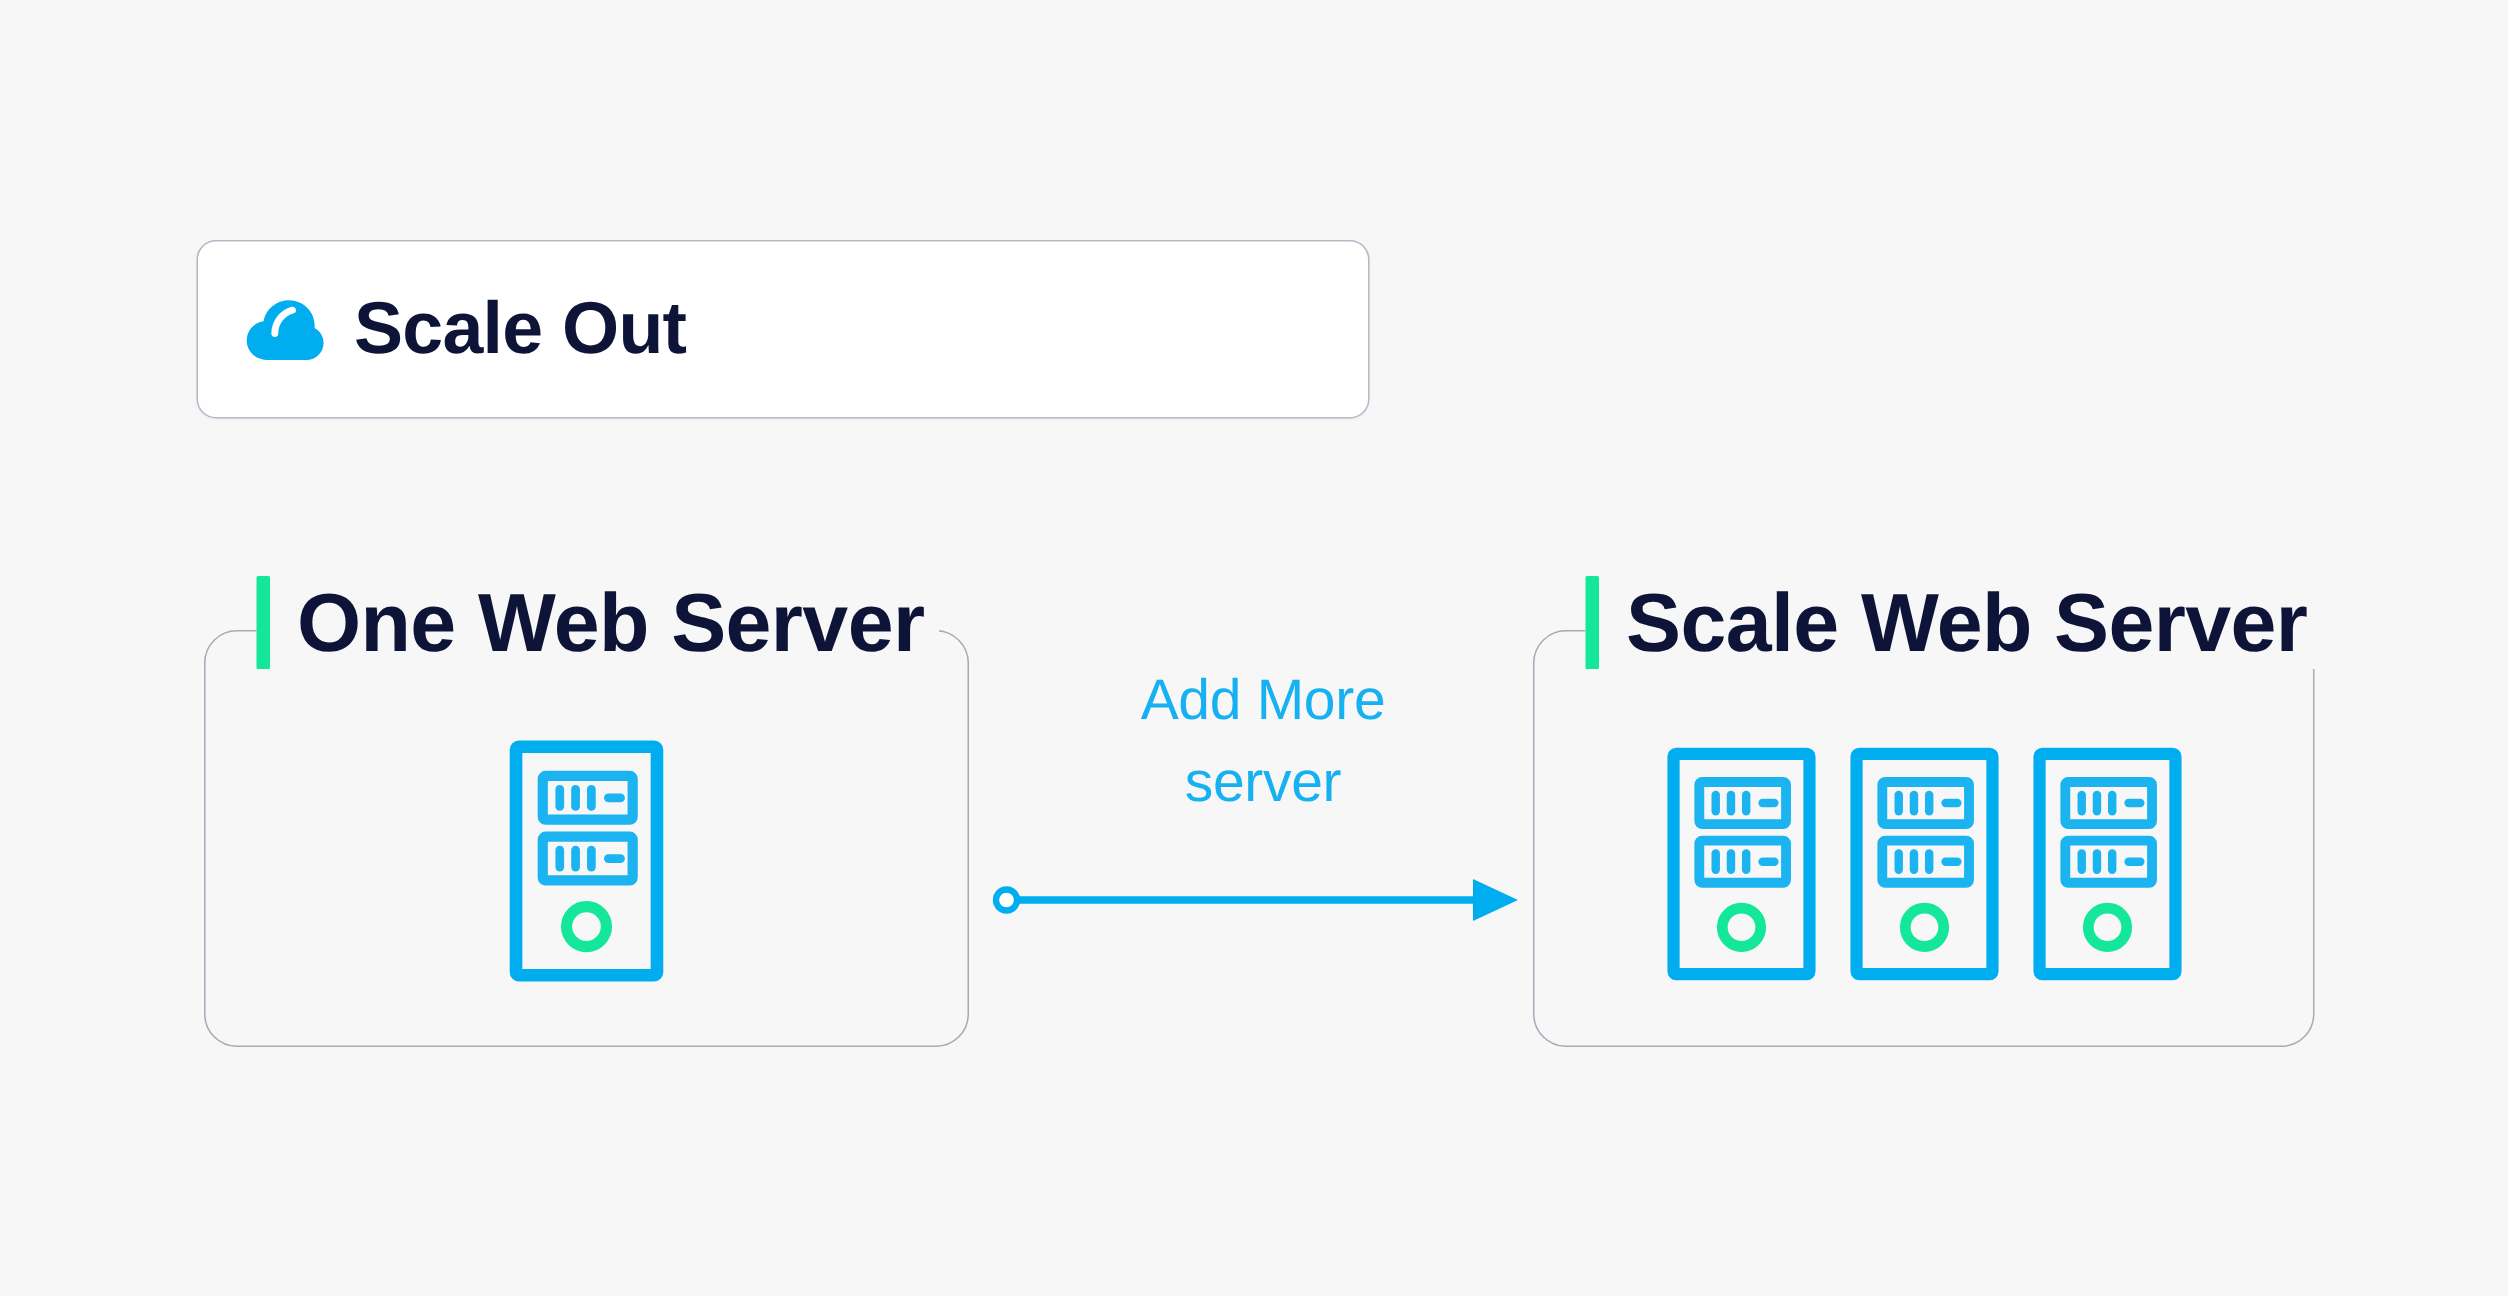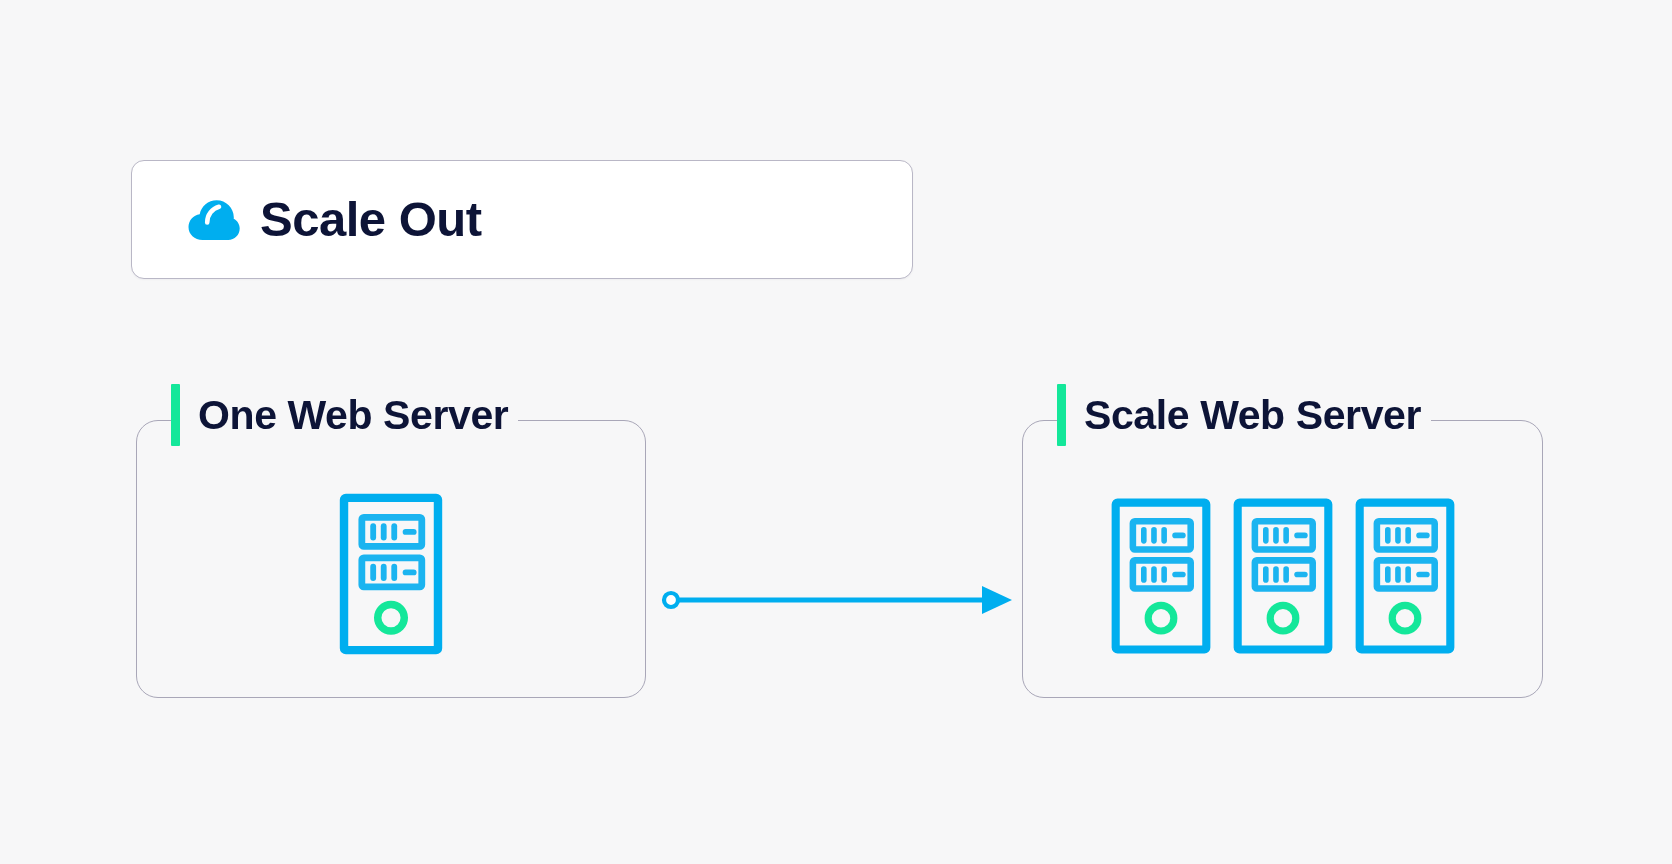--- a/index.html
+++ b/index.html
@@ -26,21 +26,21 @@
     left: 131px;
     top: 160px;
     width: 782px;
     height: 119px;
     background: #ffffff;
     border: 1.5px solid #b9b7c6;
     border-radius: 13px;
     box-sizing: border-box;
     display: flex;
     align-items: center;
-    padding-left: 56px;
+    padding-left: 32px;
     box-shadow: 0 1px 2px rgba(30,30,60,0.04);
   }
   .cloud-icon {
     width: 52px;
     height: 42px;
     flex: 0 0 auto;
     margin-right: 20px;
     display: block;
   }
   .header-title {
@@ -76,21 +76,21 @@
   }
   .title-accent {
     width: 9px;
     height: 62px;
     background: #14E79A;
     border-radius: 1px;
     flex: 0 0 auto;
     margin-right: 18px;
   }
   .group-title {
-    font-size: 41px;
+    font-size: 55px;
     font-weight: 700;
     color: #0d1437;
     letter-spacing: -0.4px;
     line-height: 1;
     white-space: nowrap;
   }
 
   
   .servers-row {
     position: absolute;
@@ -157,20 +157,24 @@
         <rect x="14" y="40" width="37" height="18" rx="1.2" fill="none" stroke="#1BB4F0" stroke-width="4.2"></rect>
         <line x1="21" y1="45.5" x2="21" y2="52.5" stroke="#1BB4F0" stroke-width="3.6" stroke-linecap="round"></line>
         <line x1="27.5" y1="45.5" x2="27.5" y2="52.5" stroke="#1BB4F0" stroke-width="3.6" stroke-linecap="round"></line>
         <line x1="34" y1="45.5" x2="34" y2="52.5" stroke="#1BB4F0" stroke-width="3.6" stroke-linecap="round"></line>
         <line x1="41" y1="49" x2="46" y2="49" stroke="#1BB4F0" stroke-width="3.6" stroke-linecap="round"></line>
         <circle cx="32" cy="77" r="8.2" fill="none" stroke="#14E79A" stroke-width="4.6"></circle>
       </svg>
     </div>
   </div>
 
+  <div class="connector-label">
+    <div>Add More</div>
+    <div>server</div>
+  </div>
   <svg class="arrow-svg" viewBox="0 0 360 44" aria-hidden="true">
     <line x1="14" y1="22" x2="330" y2="22" stroke="#00AEEF" stroke-width="5"></line>
     <circle cx="11" cy="22" r="7" fill="#ffffff" stroke="#00AEEF" stroke-width="4.2"></circle>
     <path d="M322 8 L352 22 L322 36 Z" fill="#00AEEF"></path>
   </svg>
 
   <div class="group-card right">
     <div class="group-title-wrap">
       <div class="title-accent"></div>
       <div class="group-title">Scale Web Server</div>

